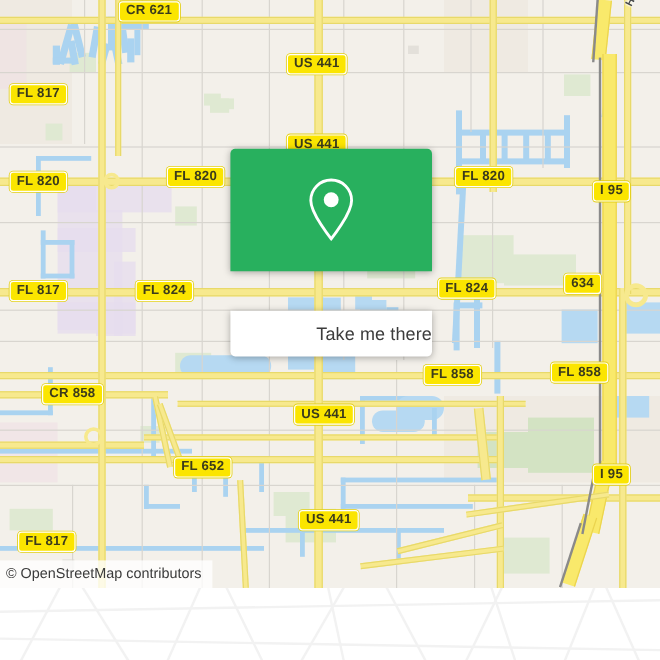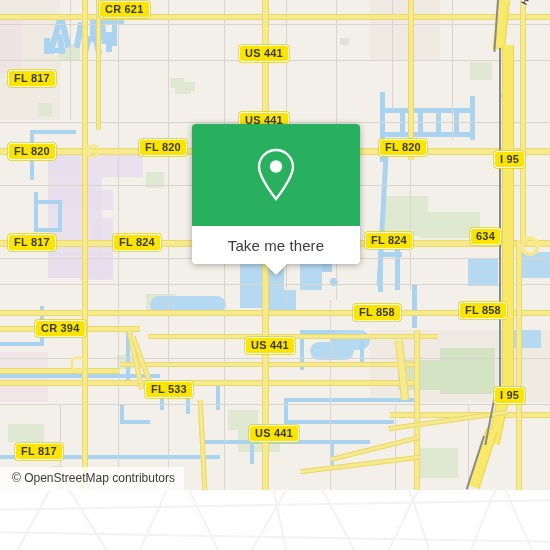--- a/index.html
+++ b/index.html
@@ -42,36 +42,36 @@
     position:absolute;color:#46484a;font-size:9px;font-weight:bold;
     white-space:nowrap;transform:rotate(-62deg);transform-origin:left top;
     text-shadow:0 0 2px #fff,0 0 2px #fff,0 0 2px #fff;z-index:6;
   }
 
   
   .attrib{
     position:absolute;left:0;bottom:0;
     background:rgba(255,255,255,.78);
     color:#3a3a3a;font-size:12px;line-height:14px;
-    padding:4px 9px 5px 12px;white-space:nowrap;z-index:8;
+    padding:4px 9px 5px 5px;white-space:nowrap;z-index:8;
   }
 
   
   .card{
     position:absolute;left:192px;top:124px;width:168px;
     border-radius:4px;overflow:visible;z-index:20;
     filter:drop-shadow(0 1px 3px rgba(0,0,0,.32));
   }
   .card-head{
     height:102px;border-radius:4px 4px 0 0;
     display:flex;align-items:center;justify-content:center;
   }
   .card-foot{
     background:#ffffff;border-radius:0 0 4px 4px;
-    height:38px;display:flex;align-items:center;justify-content:center;
+    height:38px;display:flex;align-items:center;justify-content:flex-end;margin-top:33px;
   }
   .card-foot span{
     font-size:15px;color:#3c3c3c;letter-spacing:.1px;
   }
   .tail{
     position:absolute;left:50%;top:140px;margin-left:-11px;
     width:0;height:0;border-left:11px solid transparent;
     border-right:11px solid transparent;border-top:11px solid #ffffff;
   }
 
@@ -291,23 +291,23 @@
         <div class="shield" style="left: 8px; top: 143px;">FL 820</div>
         <div class="shield" style="left: 139px; top: 139px;">FL 820</div>
         <div class="shield" style="left: 379px; top: 139px;">FL 820</div>
         <div class="shield" style="left: 494px; top: 151px;">I 95</div>
         <div class="shield" style="left: 8px; top: 234px;">FL 817</div>
         <div class="shield" style="left: 113px; top: 234px;">FL 824</div>
         <div class="shield" style="left: 365px; top: 232px;">FL 824</div>
         <div class="shield" style="left: 470px; top: 228px;">634</div>
         <div class="shield" style="left: 353px; top: 304px;">FL 858</div>
         <div class="shield" style="left: 459px; top: 302px;">FL 858</div>
-        <div class="shield" style="left: 35px; top: 320px;">CR 394</div>
+        <div class="shield" style="left: 35px; top: 320px;">CR 858</div>
         <div class="shield" style="left: 245px; top: 337px;">US 441</div>
-        <div class="shield" style="left: 145px; top: 381px;">FL 533</div>
+        <div class="shield" style="left: 145px; top: 381px;">FL 652</div>
         <div class="shield" style="left: 494px; top: 387px;">I 95</div>
         <div class="shield" style="left: 249px; top: 425px;">US 441</div>
         <div class="shield" style="left: 15px; top: 443px;">FL 817</div>
       </div>
 
     <div class="attrib">© OpenStreetMap contributors</div>
   </div>
 
   <div class="card">
     <div class="card-head" id="cardHead" style="background: rgb(40, 176, 94);">

